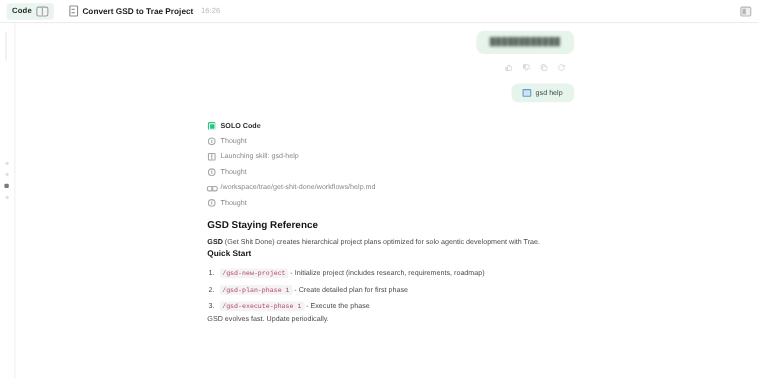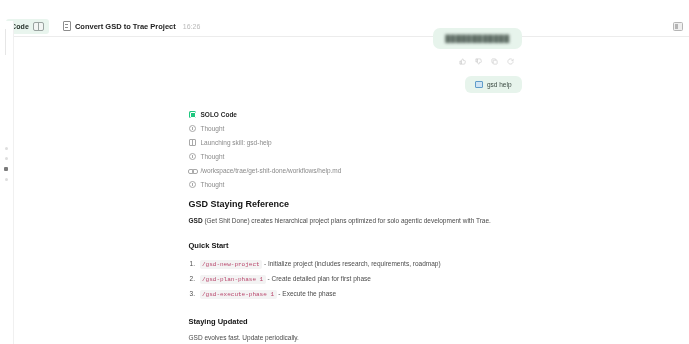--- a/index.html
+++ b/index.html
@@ -6,21 +6,21 @@
   html, body {
     width: 689px; height: 344px;
     background: #ffffff;
     font-family: "Liberation Sans", sans-serif;
     overflow: hidden;
   }
   body { position: relative; }
 
   
   .topbar {
-    position: absolute; top: 16px; left: 0; right: 0; height: 21px;
+    position: absolute; top: 0; left: 0; right: 0; height: 21px;
     background: #ffffff;
     border-bottom: 1px solid #ececec;
     display: flex; align-items: center;
     padding: 0 6px;
   }
   .code-pill {
     display: flex; align-items: center;
     background: #e9f5ee;
     color: #1f2a24;
     font-size: 7px; font-weight: 700;
@@ -179,21 +179,21 @@
   .ic-link::after  { left: 3px; }
 
   
   .md { padding-left: 5px; padding-top: 8px; }
   .md h3 {
     font-size: 9px; font-weight: 700; color: #141414;
     margin-bottom: 7px;
   }
   .md h4 {
     font-size: 7.5px; font-weight: 700; color: #141414;
-    margin-top: 15px; margin-bottom: 7px;
+    margin-top: 0; margin-bottom: 7px;
   }
   .md p {
     font-size: 6.5px; color: #4a4a4a; line-height: 1.5;
   }
   .md p b { color: #1c1c1c; font-weight: 700; }
   .md ol {
     list-style: none; counter-reset: gsd;
     margin-top: 2px;
   }
   .md ol li {
@@ -327,18 +327,17 @@
           <code>/gsd-new-project</code><span> - Initialize project (includes research, requirements, roadmap)</span>
         </li>
         <li>
           <code>/gsd-plan-phase 1</code><span> - Create detailed plan for first phase</span>
         </li>
         <li>
           <code>/gsd-execute-phase 1</code><span> - Execute the phase</span>
         </li>
       </ol>
 
-      <h4>Staying Updated</h4>
       <p>GSD evolves fast. Update periodically.</p>
     </div>
 
   </div>
 </div>
 
 </body></html>

